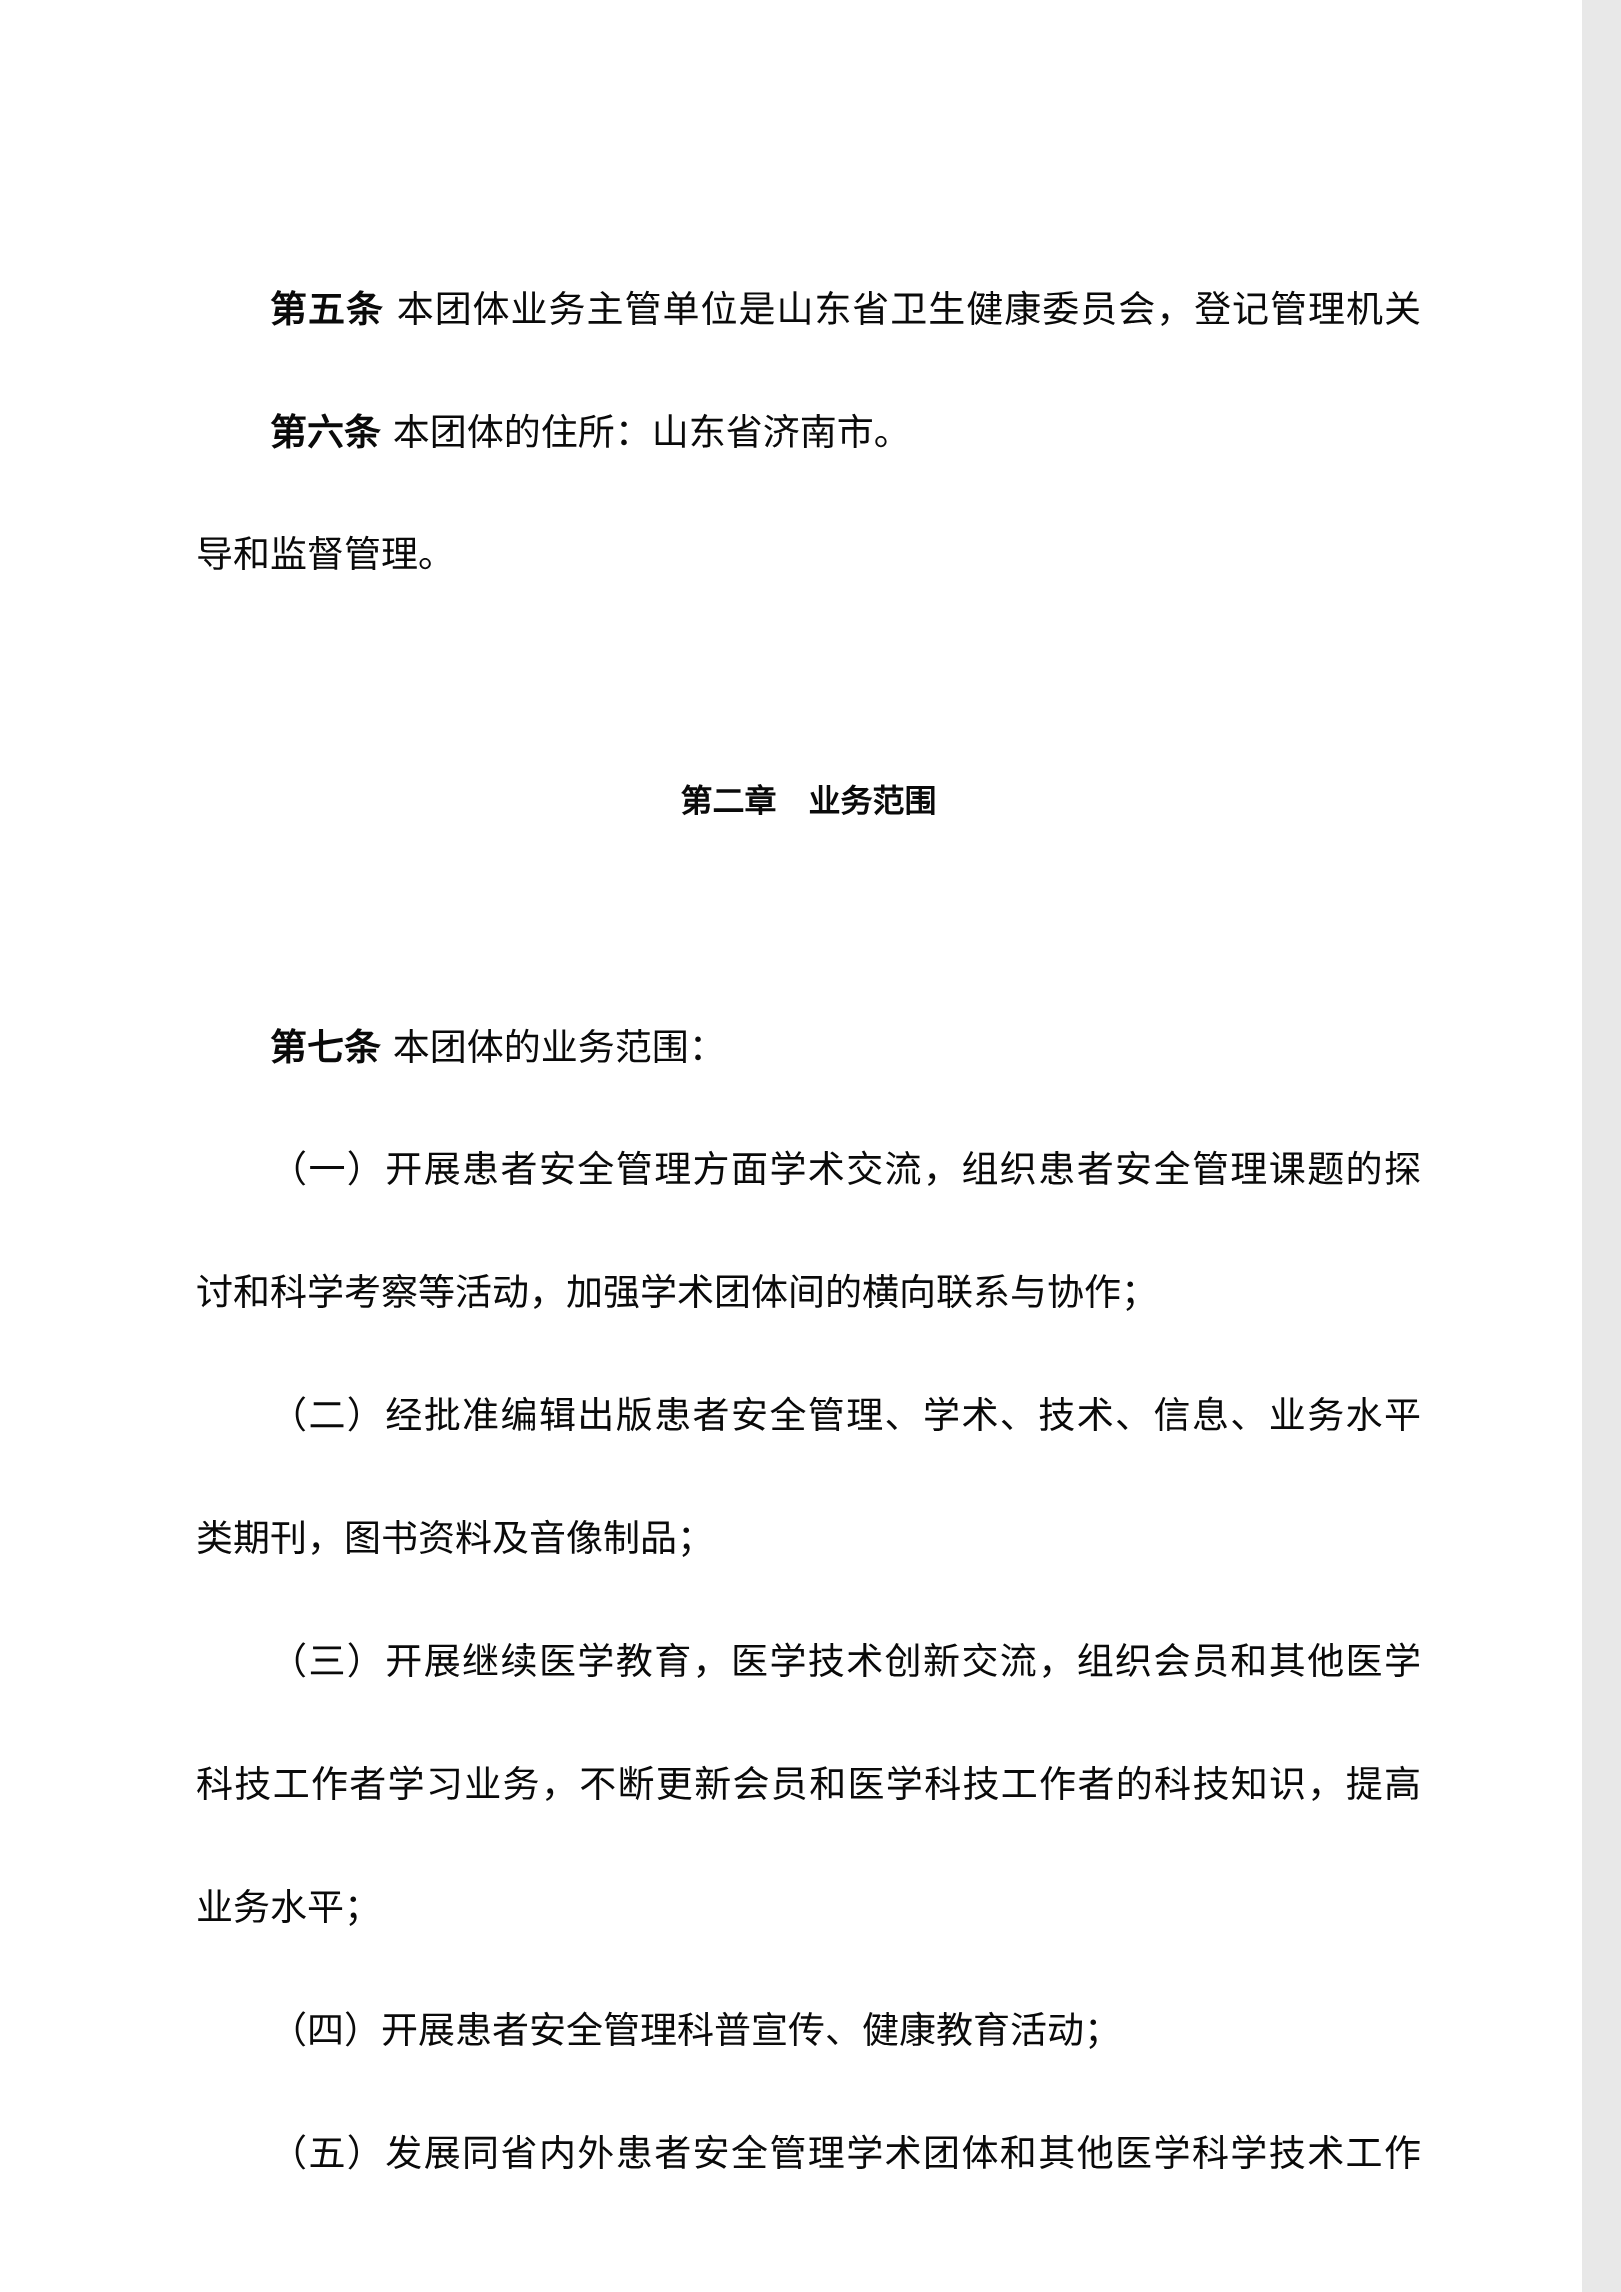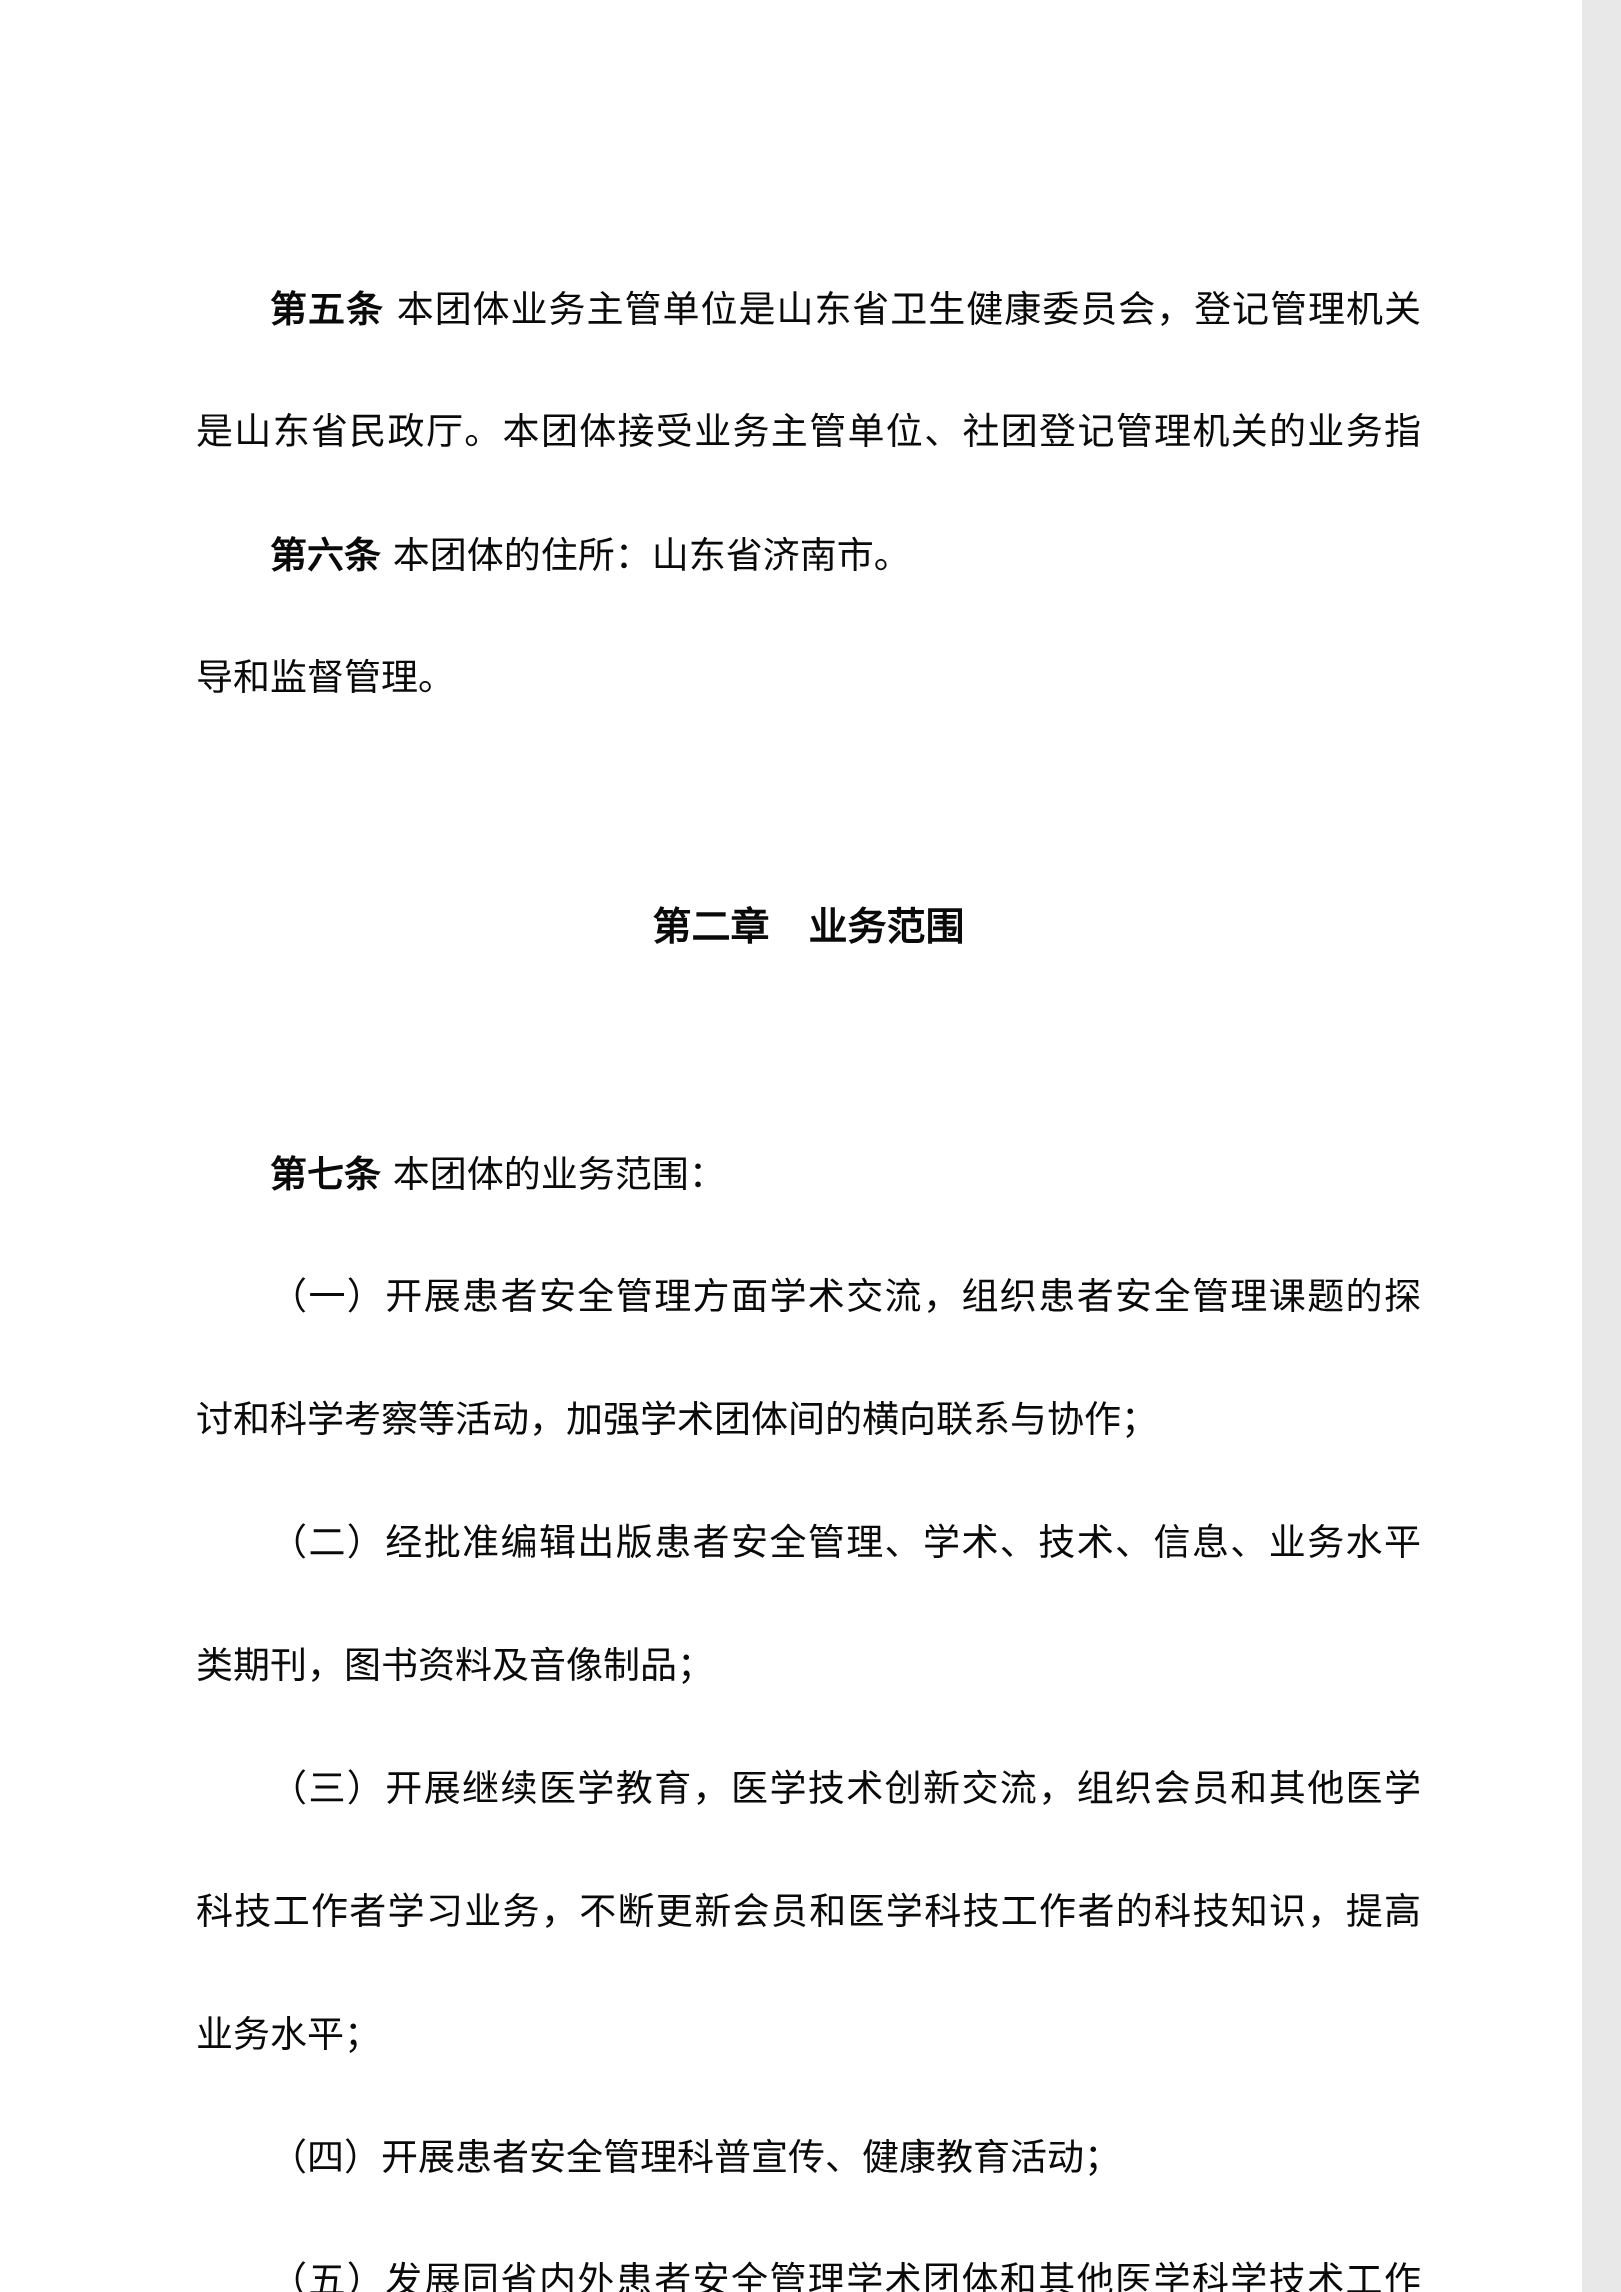--- a/index.html
+++ b/index.html
@@ -26,32 +26,31 @@
   .indent{text-indent:74px;}
   .full{
     text-align:justify;
     text-align-last:justify;
   }
   .lead{font-weight:bold;}
   .heading{
     text-align:right;
     text-align-last:center;
     font-weight:bold;
-    font-size:39px;
+    font-size:32px;
   }
   .blank{}
 </style>
 </head>
 <body>
 
 <div class="page">
   <div class="doc">
 
     <p class="line indent full"><span class="lead">第五条</span><span> 本团体业务主管单位是山东省卫生健康委员会，登记管理机关</span></p>
-    <p class="line full">是山东省民政厅。本团体接受业务主管单位、社团登记管理机关的业务指</p>
     <p class="line indent"><span class="lead">第六条</span><span> 本团体的住所：山东省济南市。</span></p>
 
     <p class="line">导和监督管理。</p>
 
     <p class="line blank"></p>
     <p class="line heading">第二章　业务范围</p>
     <p class="line blank"></p>
 
     <p class="line indent"><span class="lead">第七条</span><span> 本团体的业务范围：</span></p>
 

